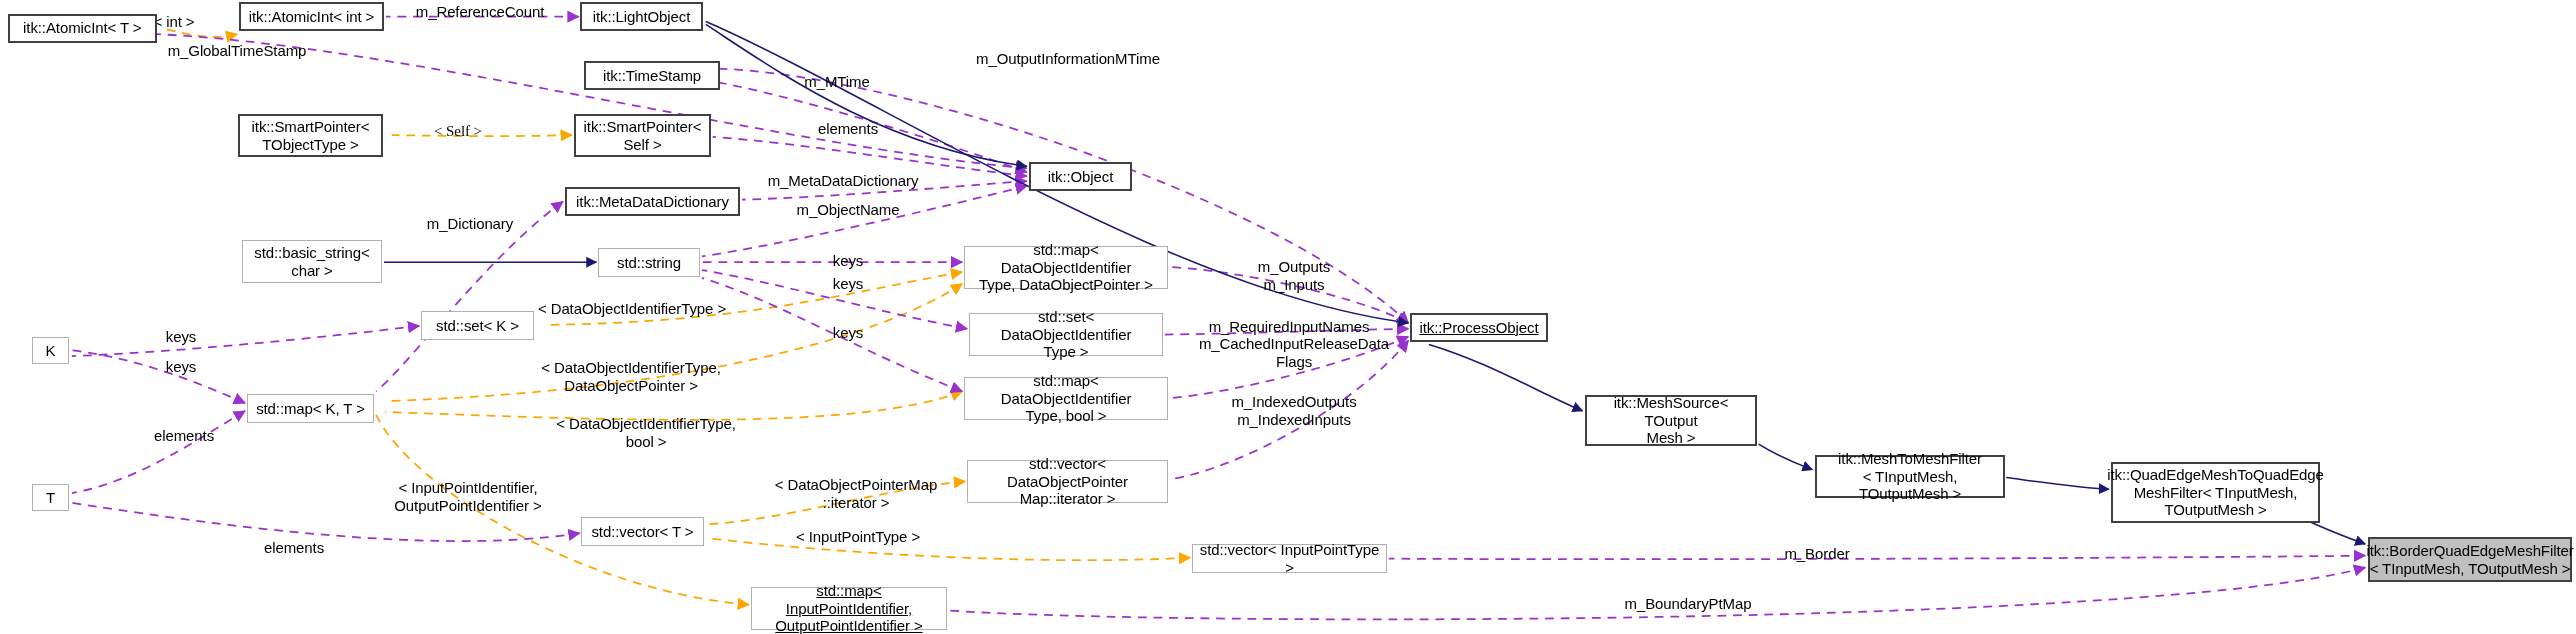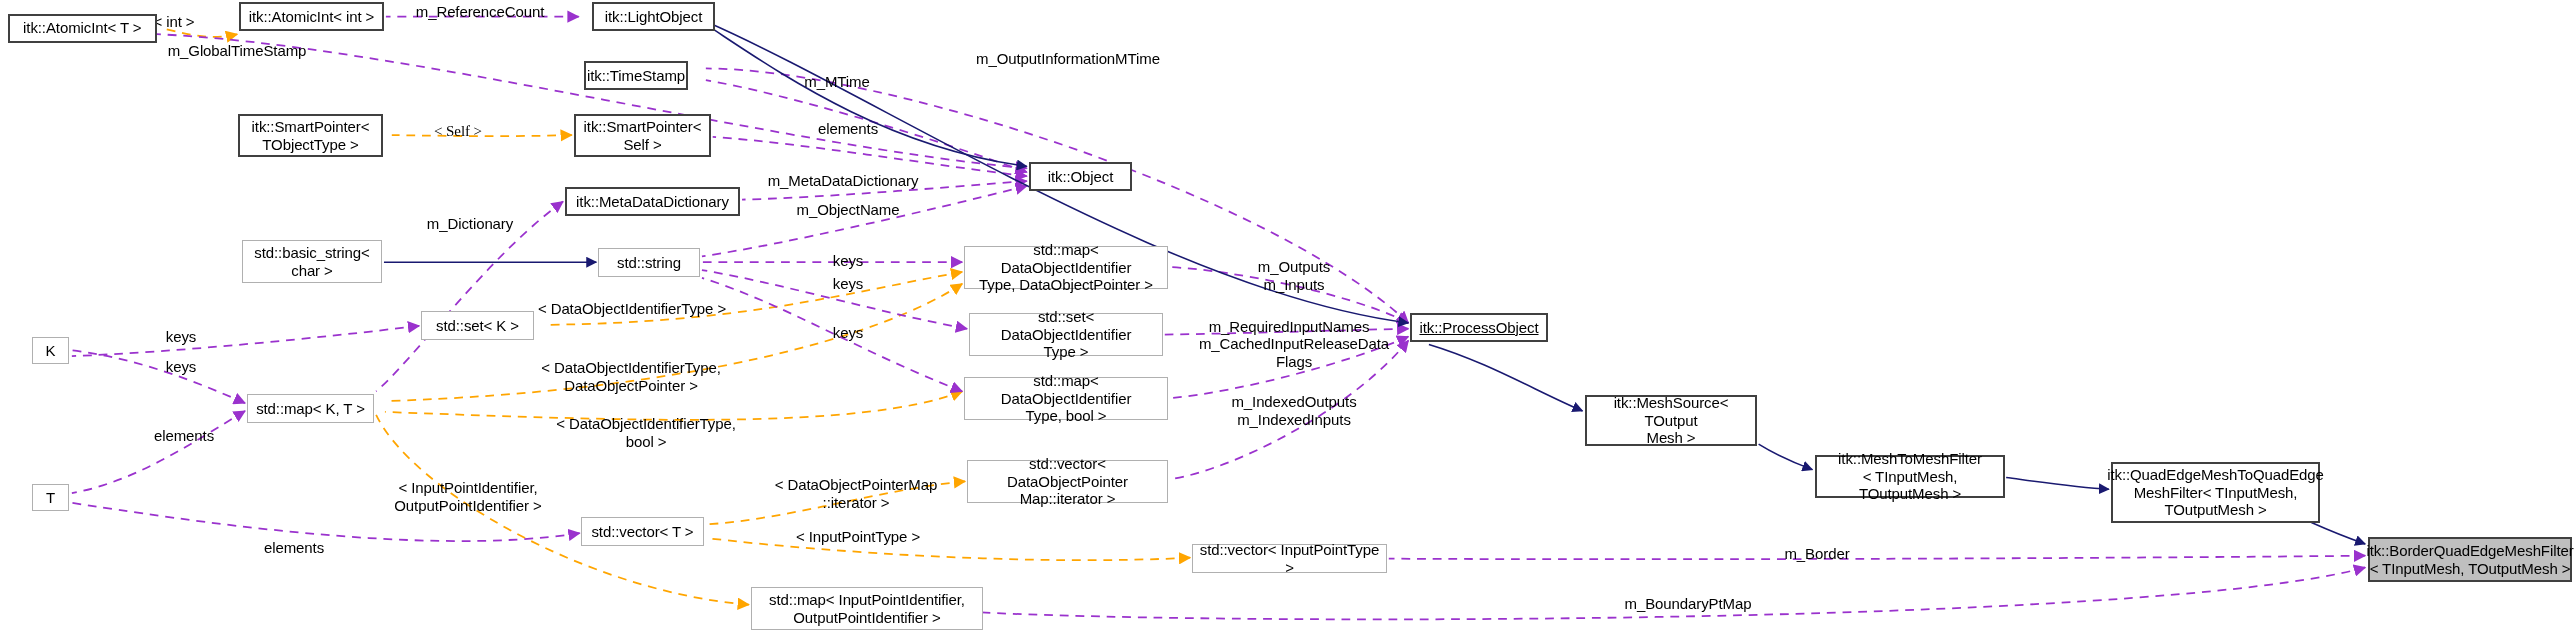--- a/index.html
+++ b/index.html
@@ -114,22 +114,22 @@
     <path d="M 609 268 C 520 268 430 268 392 268" class="e-inh"></path>
     <path d="M 1617 420 C 1570 400 1520 370 1460 352" class="e-inh"></path>
     <path d="M 1852 480 C 1830 472 1810 462 1797 454" class="e-inh"></path>
     <path d="M 2155 500 C 2120 498 2080 492 2050 488" class="e-inh"></path>
     <path d="M 2417 556 C 2400 550 2380 542 2362 534" class="e-inh"></path>
   </svg>
 
   <div id="nodes">
       <div class="node solid" style="left: 7.8px; top: 13.7px; width: 149px; height: 29px;">itk::AtomicInt&lt; T &gt;</div>
       <div class="node solid" style="left: 239px; top: 2px; width: 145px; height: 29px;">itk::AtomicInt&lt; int &gt;</div>
-      <div class="node solid" style="left: 580px; top: 2px; width: 123px; height: 29px; margin-left: 12px;">itk::LightObject</div>
-      <div class="node solid" style="left: 584px; top: 61px; width: 104px; height: 29px; text-align: right;">itk::TimeStamp</div>
+      <div class="node solid" style="left: 580px; top: 2px; width: 123px; height: 29px;">itk::LightObject</div>
+      <div class="node solid" style="left: 584px; top: 61px; width: 136px; height: 29px; text-align: right;">itk::TimeStamp</div>
       <div class="node solid" style="left: 238px; top: 114px; width: 145px; height: 43px;">itk::SmartPointer&lt;
 TObjectType &gt;</div>
       <div class="node solid" style="left: 574px; top: 114px; width: 137px; height: 43px;">itk::SmartPointer&lt;
 Self &gt;</div>
       <div class="node solid" style="left: 1029px; top: 162px; width: 103px; height: 29px;">itk::Object</div>
       <div class="node solid" style="left: 565px; top: 187px; width: 175px; height: 29px;">itk::MetaDataDictionary</div>
       <div class="node" style="left: 242px; top: 240px; width: 140px; height: 43px;">std::basic_string&lt;
 char &gt;</div>
       <div class="node" style="left: 598px; top: 248px; width: 102px; height: 29px;">std::string</div>
       <div class="node" style="left: 964px; top: 246px; width: 204px; height: 43px;">std::map&lt; DataObjectIdentifier
@@ -149,21 +149,21 @@
       <div class="node solid" style="left: 1815px; top: 455px; width: 190px; height: 43px;">itk::MeshToMeshFilter
 &lt; TInputMesh, TOutputMesh &gt;</div>
       <div class="node" style="left: 32px; top: 484px; width: 37px; height: 27px;">T</div>
       <div class="node solid" style="left: 2111px; top: 462px; width: 209px; height: 61px;">itk::QuadEdgeMeshToQuadEdge
 MeshFilter&lt; TInputMesh,
 TOutputMesh &gt;</div>
       <div class="node" style="left: 581px; top: 517px; width: 123px; height: 29px;">std::vector&lt; T &gt;</div>
       <div class="node" style="left: 1192px; top: 544px; width: 195px; height: 29px;">std::vector&lt; InputPointType &gt;</div>
       <div class="node highlight" style="left: 2368px; top: 537px; width: 204px; height: 45px;">itk::BorderQuadEdgeMeshFilter
 &lt; TInputMesh, TOutputMesh &gt;</div>
-      <div class="node" style="left: 751px; top: 587px; width: 232px; height: 43px;">std::map&lt; InputPointIdentifier,
+      <div class="node" style="left: 751px; top: 587px; width: 196px; height: 43px; text-decoration: underline;">std::map&lt; InputPointIdentifier,
 OutputPointIdentifier &gt;</div>
     </div>
   <div id="labels">
       <div class="edge-label" style="left: 174px; top: 21.5px;">&lt; int &gt;</div>
       <div class="edge-label" style="left: 480px; top: 11.7px;">m_ReferenceCount</div>
       <div class="edge-label" style="left: 237px; top: 51px;">m_GlobalTimeStamp</div>
       <div class="edge-label" style="left: 1068px; top: 59px;">m_OutputInformationMTime</div>
       <div class="edge-label" style="left: 837px; top: 82px;">m_MTime</div>
       <div class="edge-label" style="left: 458px; top: 132px; font-family: Liberation Serif, serif;">&lt; Self &gt;</div>
       <div class="edge-label" style="left: 848px; top: 129px;">elements</div>

